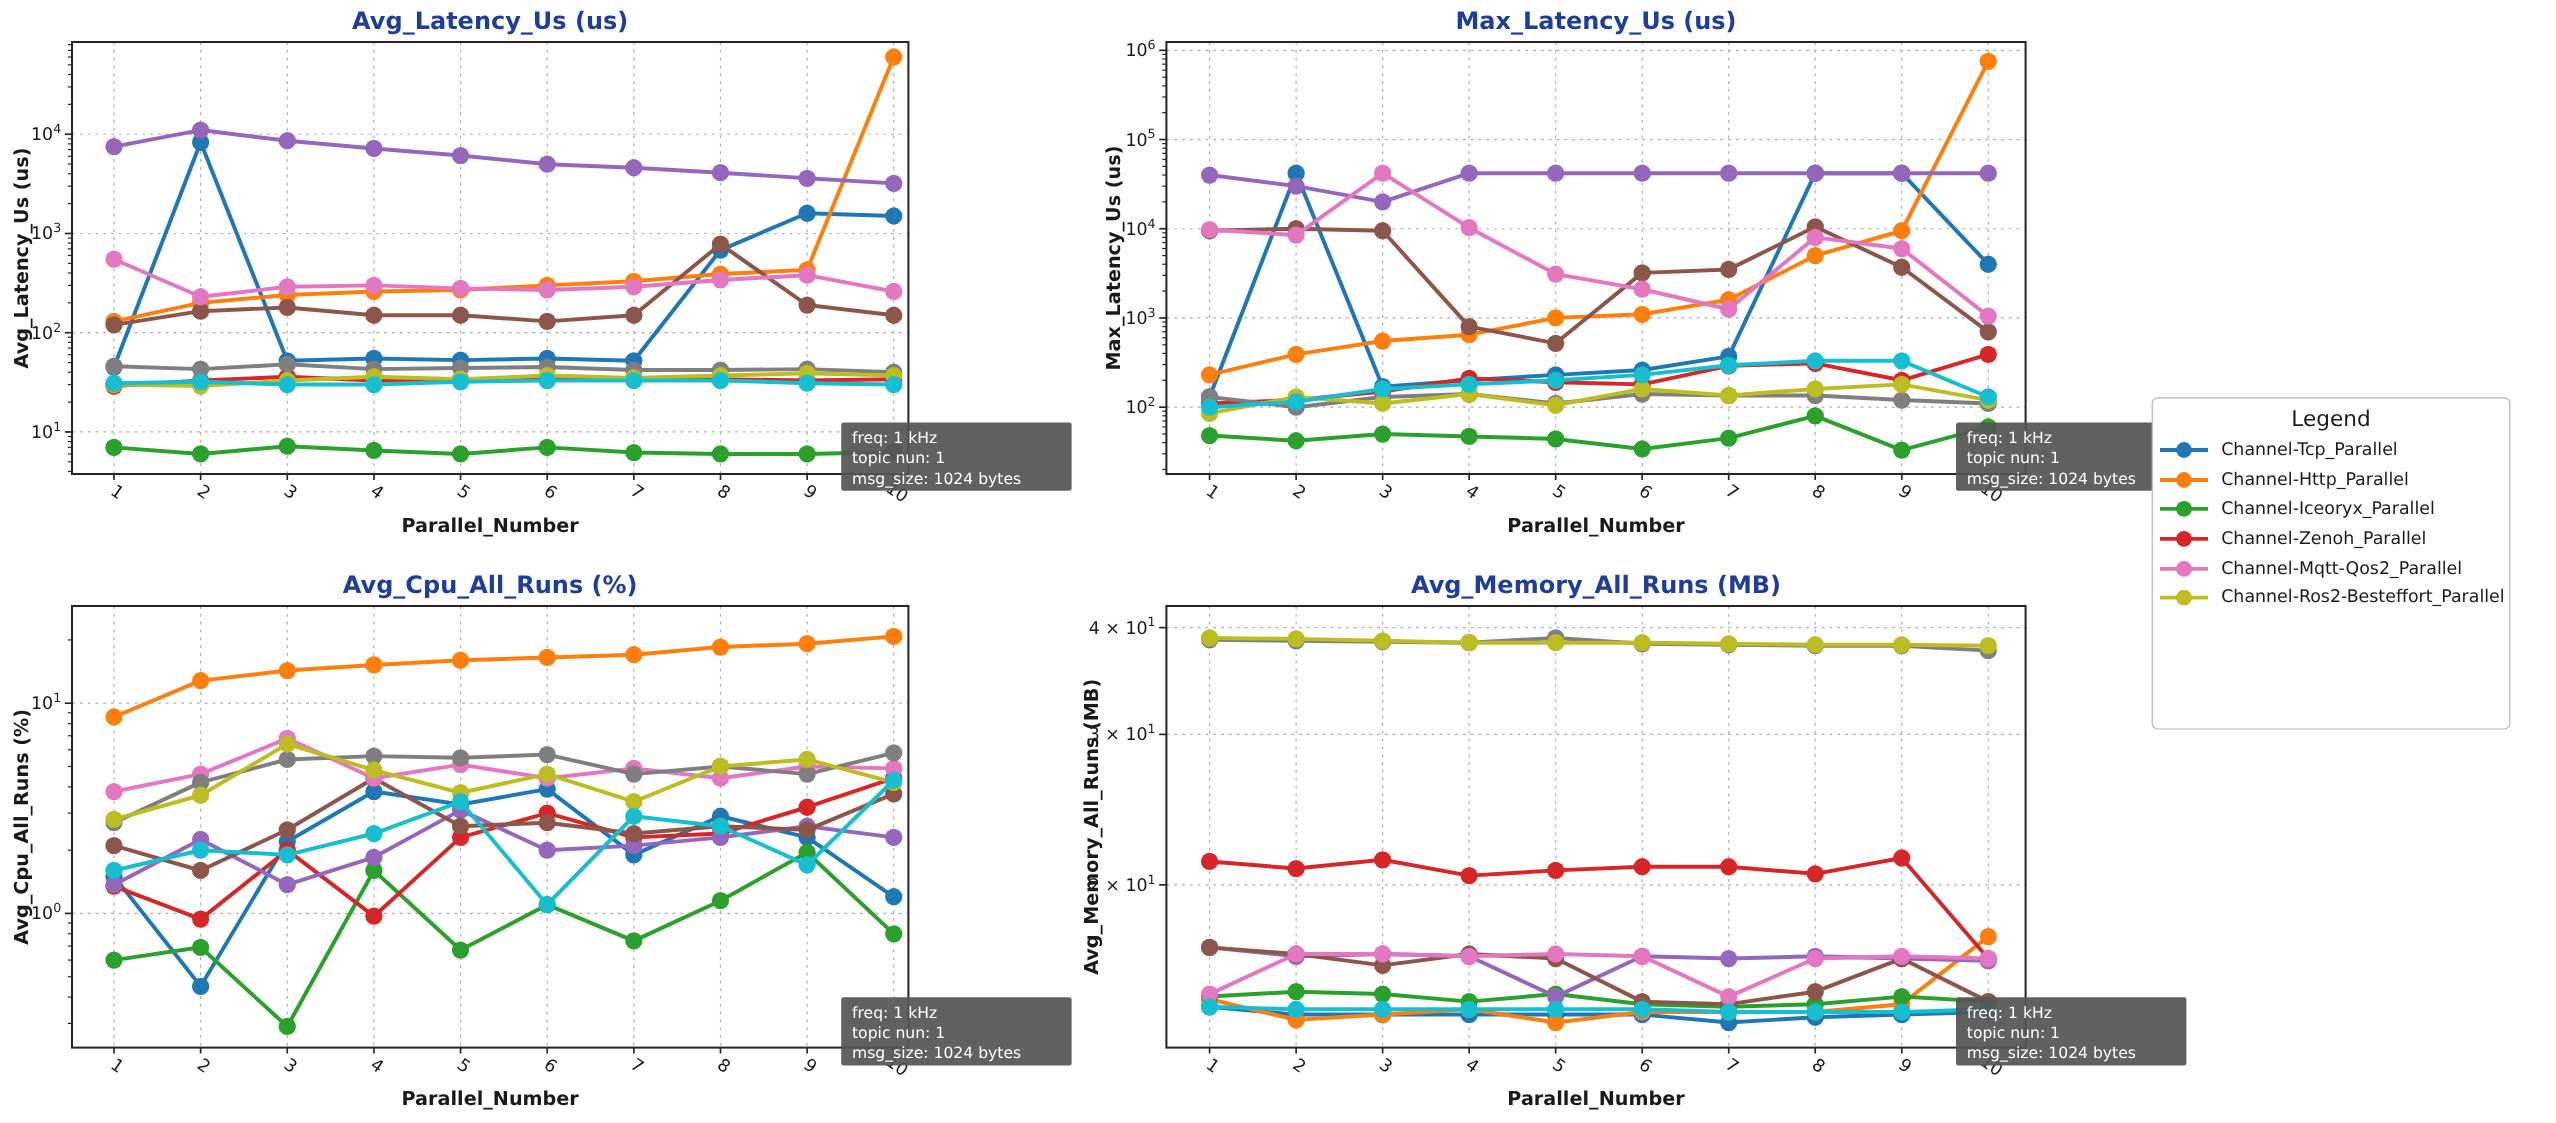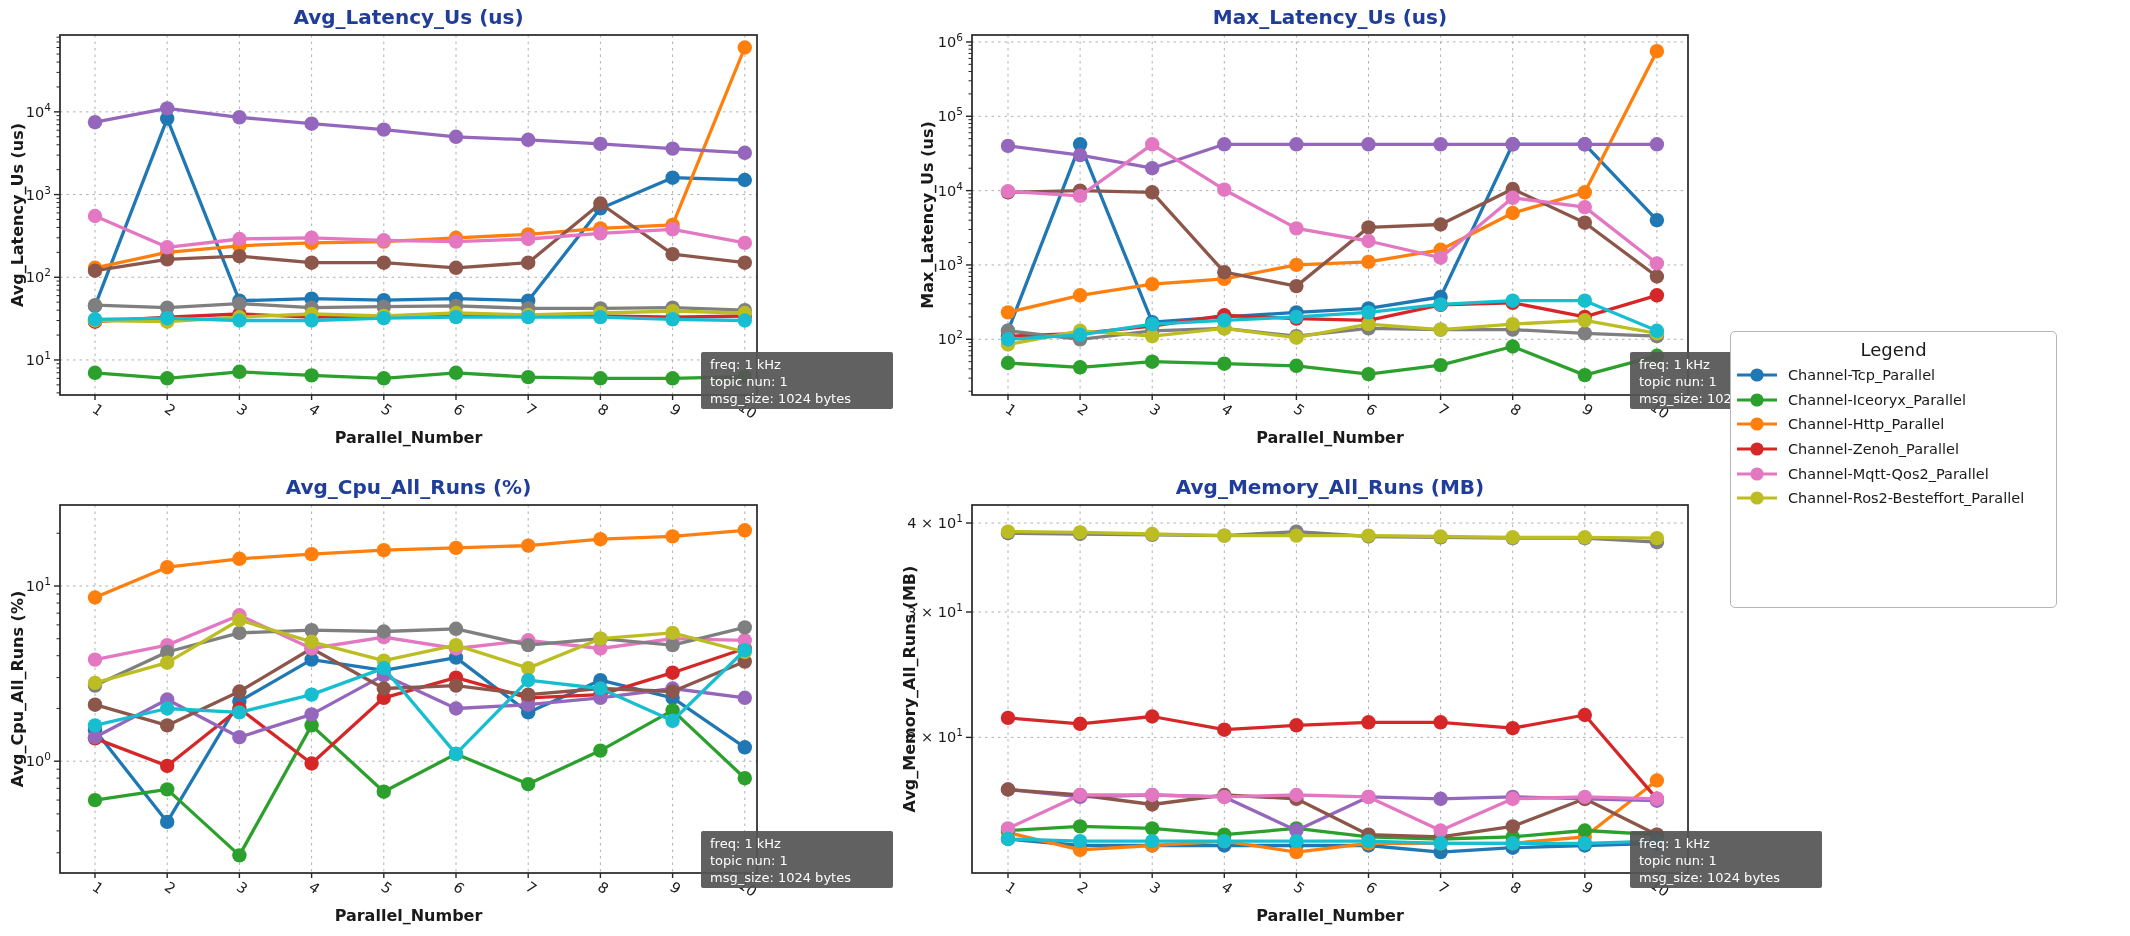--- a/index.html
+++ b/index.html
@@ -1,19 +1,19 @@
 <!DOCTYPE html>
 <html><head>
 <meta charset="utf-8">
 <style>
   html,body{margin:0;padding:0;background:#ffffff;}
   body{font-family:"DejaVu Sans", sans-serif;}
   .figure{position:relative;width:2130px;height:936px;background:#ffffff;overflow:hidden;}
   #charts-svg{position:absolute;left:0;top:0;}
-  .legend{position:absolute;left:1730px;top:331px;width:327px;height:277px;background:#ffffff;
+  .legend{position:absolute;left:1793px;top:331px;width:299px;height:277px;background:#ffffff;
           border:1.4px solid #b5b5b5;border-radius:5px;box-sizing:border-box;}
   .legend-title{text-align:center;font-size:18px;color:#1a1a1a;margin-top:7px;margin-bottom:3px;}
   .legend-item{display:flex;align-items:center;height:24.6px;padding-left:4px;}
   .legend-item svg{flex:0 0 auto;margin-right:9px;}
   .legend-item-label{font-size:14.5px;color:#1a1a1a;white-space:nowrap;}
 </style>
 </head>
 <body>
 
 <div class="figure">
@@ -847,31 +847,31 @@
     <div id="legend-items">
         <div class="legend-item">
           <svg width="44" height="16">
             <line x1="2" y1="8" x2="42" y2="8" stroke="#1f77b4" stroke-width="3.2"></line>
             <circle cx="22" cy="8" r="6.6" fill="#1f77b4"></circle>
           </svg>
           <span class="legend-item-label">Channel-Tcp_Parallel</span>
         </div>
         <div class="legend-item">
           <svg width="44" height="16">
+            <line x1="2" y1="8" x2="42" y2="8" stroke="#ff7f0e" stroke-width="3.2"></line>
+            <circle cx="22" cy="8" r="6.6" fill="#ff7f0e"></circle>
+          </svg>
+          <span class="legend-item-label">Channel-Http_Parallel</span>
+        </div>
+        <div class="legend-item">
+          <svg width="44" height="16">
             <line x1="2" y1="8" x2="42" y2="8" stroke="#2ca02c" stroke-width="3.2"></line>
             <circle cx="22" cy="8" r="6.6" fill="#2ca02c"></circle>
           </svg>
           <span class="legend-item-label">Channel-Iceoryx_Parallel</span>
-        </div>
-        <div class="legend-item">
-          <svg width="44" height="16">
-            <line x1="2" y1="8" x2="42" y2="8" stroke="#ff7f0e" stroke-width="3.2"></line>
-            <circle cx="22" cy="8" r="6.6" fill="#ff7f0e"></circle>
-          </svg>
-          <span class="legend-item-label">Channel-Http_Parallel</span>
         </div>
         <div class="legend-item">
           <svg width="44" height="16">
             <line x1="2" y1="8" x2="42" y2="8" stroke="#d62728" stroke-width="3.2"></line>
             <circle cx="22" cy="8" r="6.6" fill="#d62728"></circle>
           </svg>
           <span class="legend-item-label">Channel-Zenoh_Parallel</span>
         </div>
         <div class="legend-item">
           <svg width="44" height="16">

